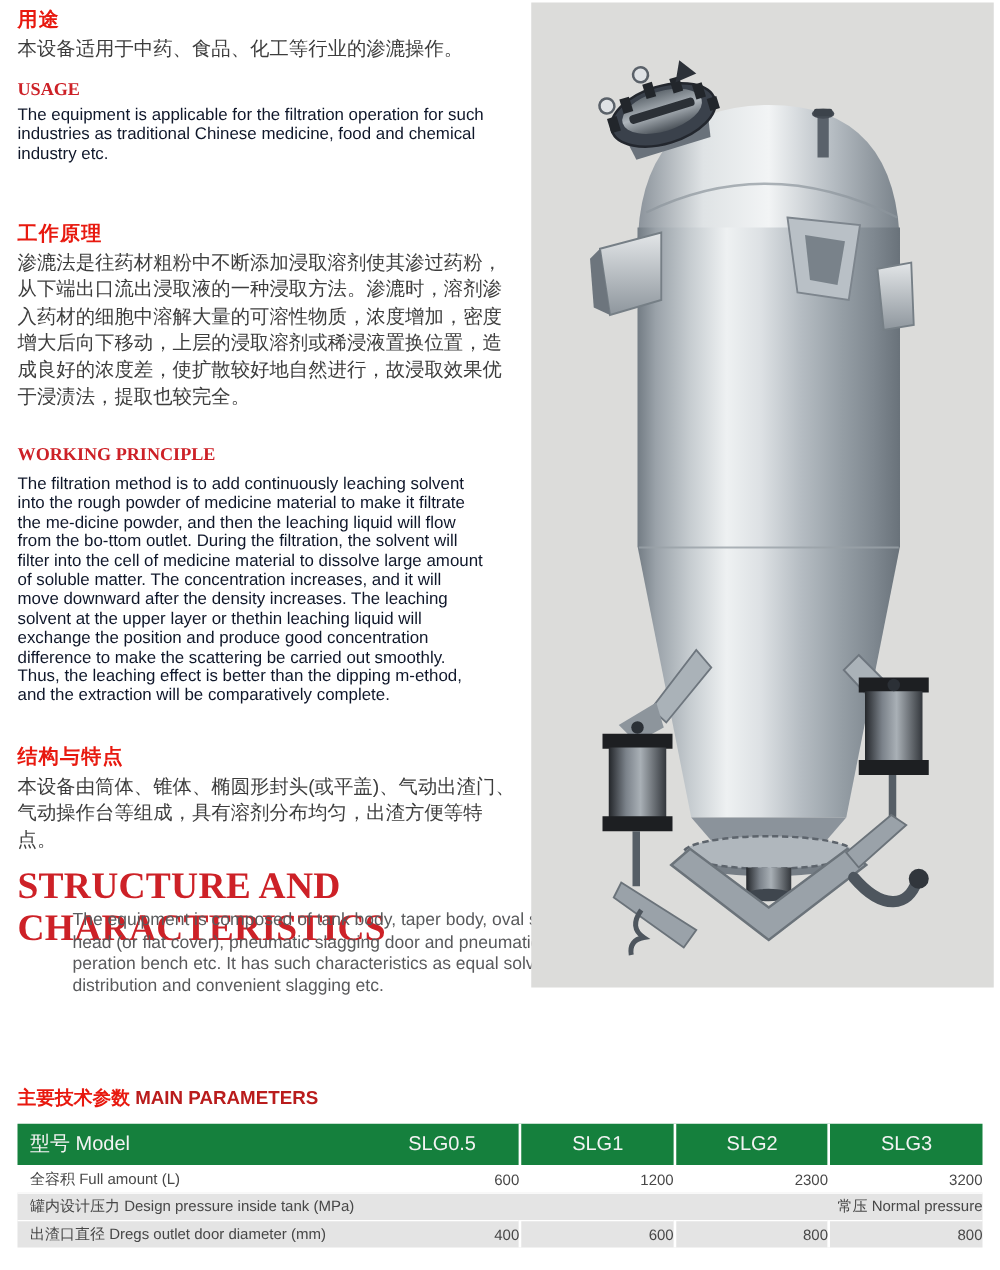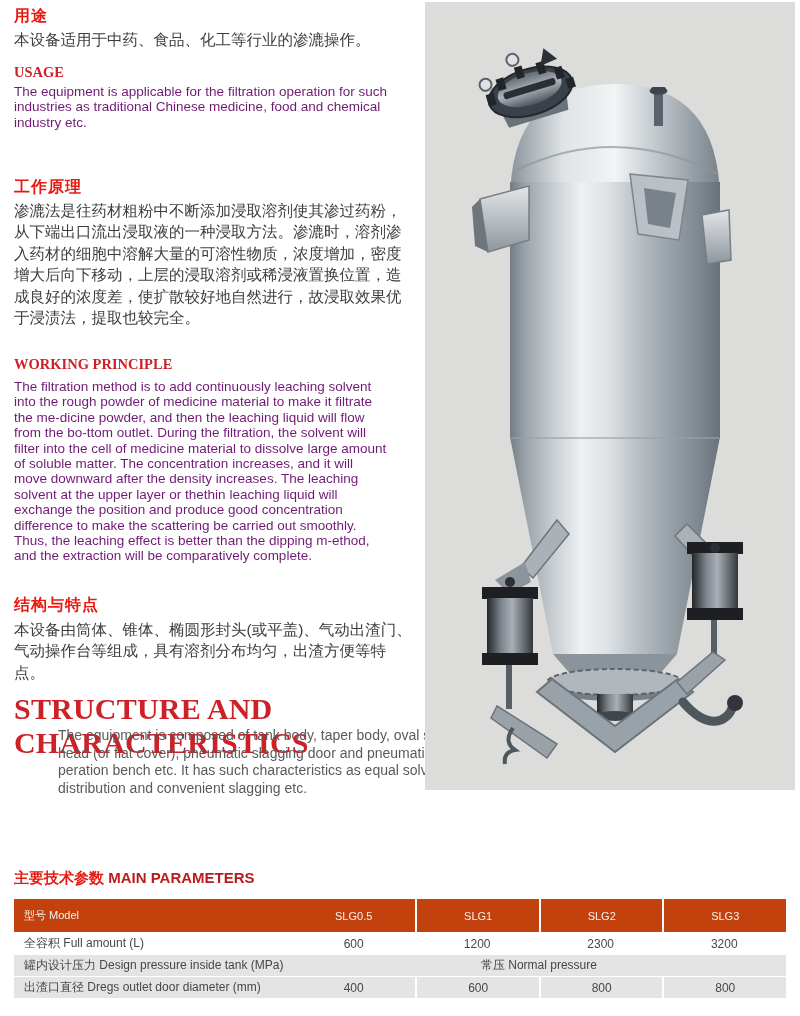--- a/index.html
+++ b/index.html
@@ -5,34 +5,34 @@
   html,body{margin:0;padding:0;background:#ffffff;}
   body{width:800px;height:1016px;position:relative;font-family:"Liberation Sans",sans-serif;overflow:hidden;}
 
   .abs{position:absolute;}
 
   
   .col{left:14px;width:400px;}
   .cn-h{font-size:16px;font-weight:bold;color:#e8190f;letter-spacing:1px;}
   .cn-body{font-size:15.5px;color:#3d3d3d;line-height:21.4px;white-space:pre-line;}
   .en-h{font-family:"Liberation Serif",serif;font-size:14.5px;font-weight:bold;color:#cd2127;}
-  .en-body{font-size:13.5px;color:#701a75;line-height:15.4px;white-space:pre-line;}
+  .en-body{font-size:13.5px;color:#0f172a;line-height:15.4px;white-space:pre-line;}
   .en-h-big{font-family:"Liberation Serif",serif;font-size:30px;font-weight:bold;color:#cd2127;letter-spacing:.2px;}
   .en-body-big{font-size:14px;color:#595a5c;line-height:17.6px;white-space:pre-line;margin-left:44px;}
 
   
   .params-title{left:14px;top:869px;font-size:15px;font-weight:bold;}
   .params-title .cn{color:#e8190f;}
   .params-title .en{font-family:Liberation Sans, sans-serif;color:#b91c1c;margin-top:36px;}
 
   table.params{position:absolute;left:14px;top:899px;width:772px;border-collapse:separate;border-spacing:0;table-layout:fixed;}
-  table.params th{background:#c2410c;color:#f3f3f3;font-weight:normal;font-size:11px;height:31px;}
+  table.params th{background:#15803d;color:#f3f3f3;font-weight:normal;font-size:16px;height:31px;}
   table.params th.lbl{text-align:left;padding-left:10px;}
   table.params th.vsep, table.params td.vsep{border-left:2px solid #ffffff;}
-  table.params td{font-size:12px;color:#474747;height:21px;text-align:center;padding:0;}
+  table.params td{font-size:12px;color:#474747;height:21px;text-align:right;padding:0;}
   table.params td.lbl{text-align:left;padding-left:10px;}
   table.params tr.gray td{background:#e4e4e4;}
   table.params tr td{border-top:1px solid #ffffff;}
 
   
   .photo{left:425px;top:2px;width:370px;height:788px;background:#dcdcda;}
 </style>
 </head>
 <body>
 

